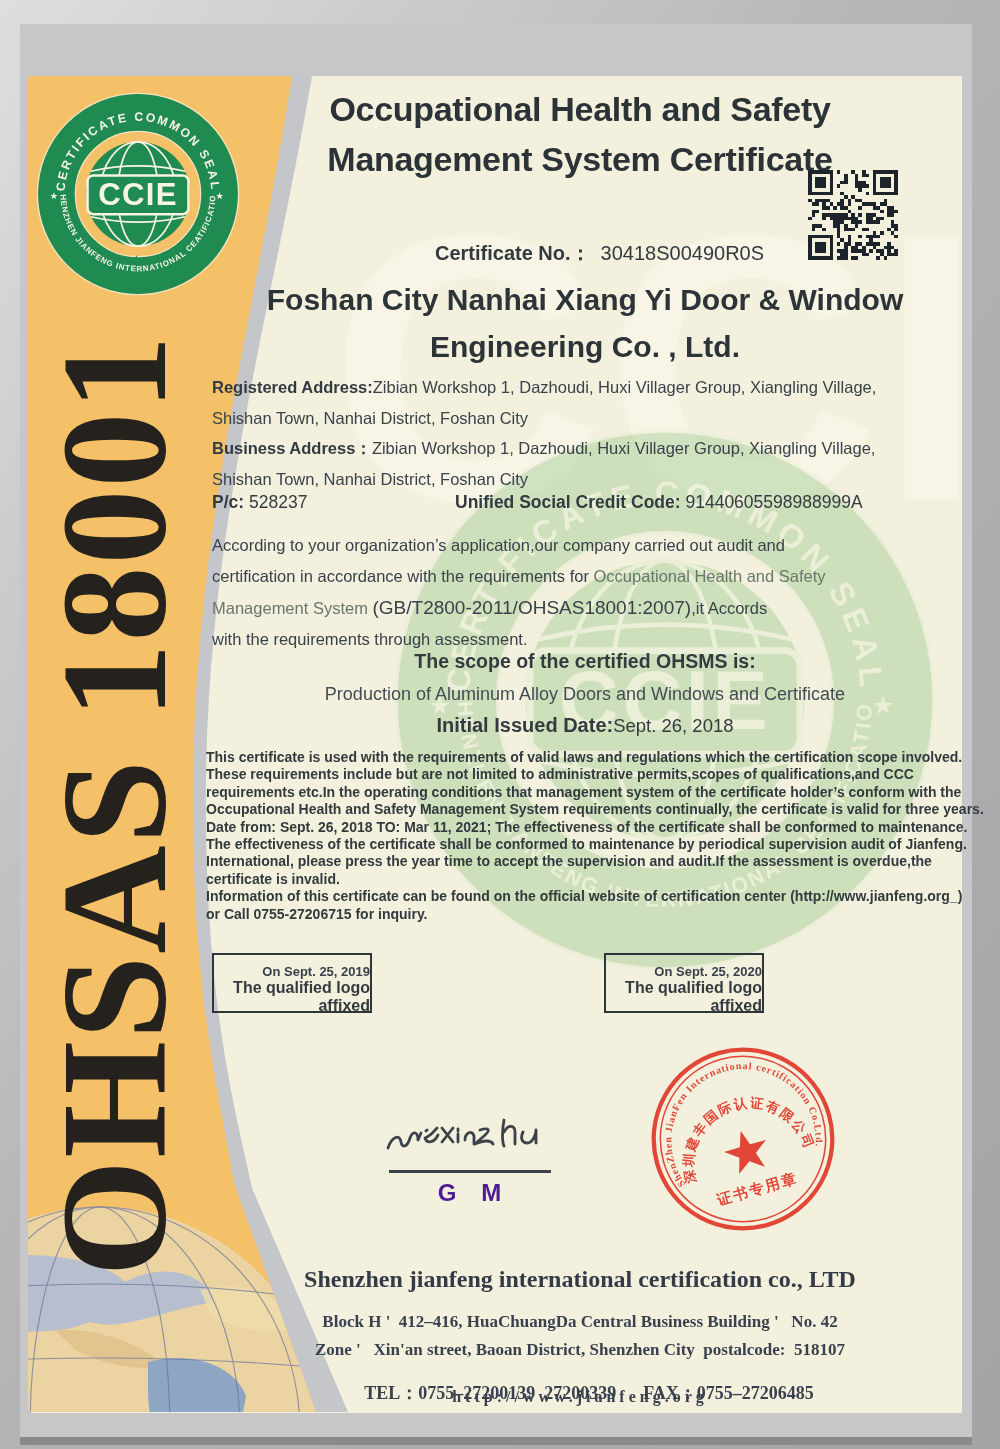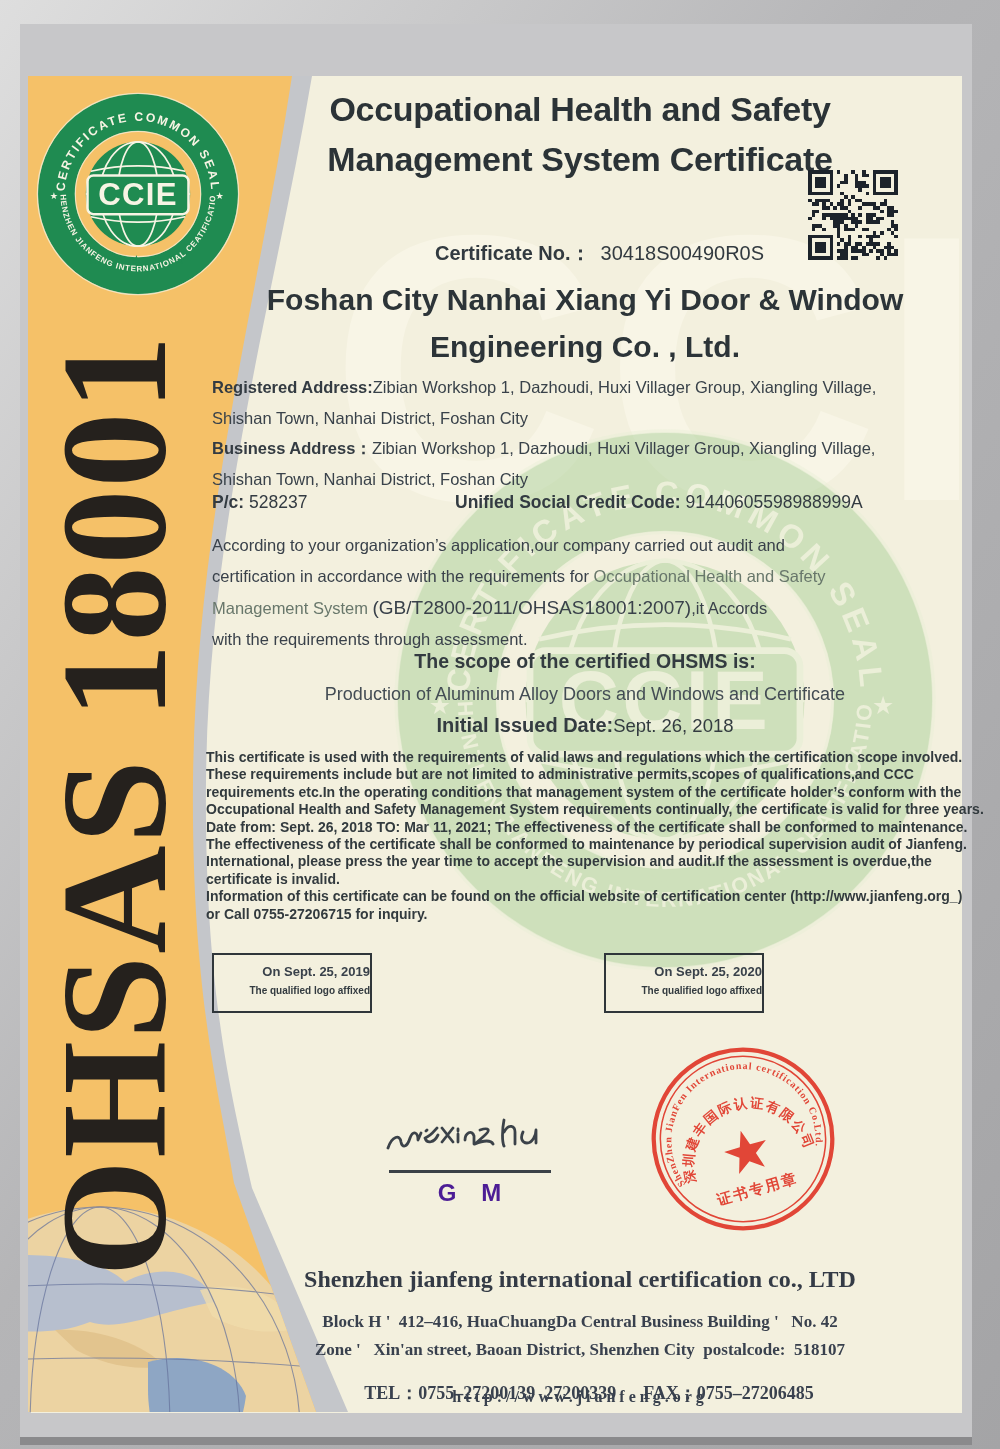--- a/index.html
+++ b/index.html
@@ -46,21 +46,21 @@
   .issued .val{font-weight:400;font-size:18.5px;}
 
   .terms{left:206px;top:749px;width:772px;font-size:14px;line-height:17.4px;
          font-weight:600;color:#323a3e;}
   .terms .tline{white-space:nowrap;}
   .terms b{font-weight:800;}
 
   .stampbox{width:156px;height:56px;border:2px solid #2f363a;z-index:2;position:absolute;
             text-align:right;}
   .stampbox .d1{font-size:13px;font-weight:600;margin-top:9px;color:#39414a;}
-  .stampbox .d2{font-size:10px;font-weight:700;margin-top:6px;color:#333b40;}
+  .stampbox .d2{font-size:16px;font-weight:700;color:#333b40;}
   .box1{left:212px;top:953px;}
   .box2{left:604px;top:953px;}
 
   .sig{left:372px;top:1108px;width:195px;text-align:center;}
   .sig svg{display:block;margin:0 auto;}
   .sigline{width:162px;border-top:3px solid #3a4147;margin:4px auto 6px auto;}
   .sigrole{font-size:24px;font-weight:700;letter-spacing:9px;color:#4c1d95;padding-left:9px;}
 
   .stamp{left:648px;top:1044px;width:190px;height:190px;transform:rotate(-16deg);z-index:3;opacity:.93;}
 

